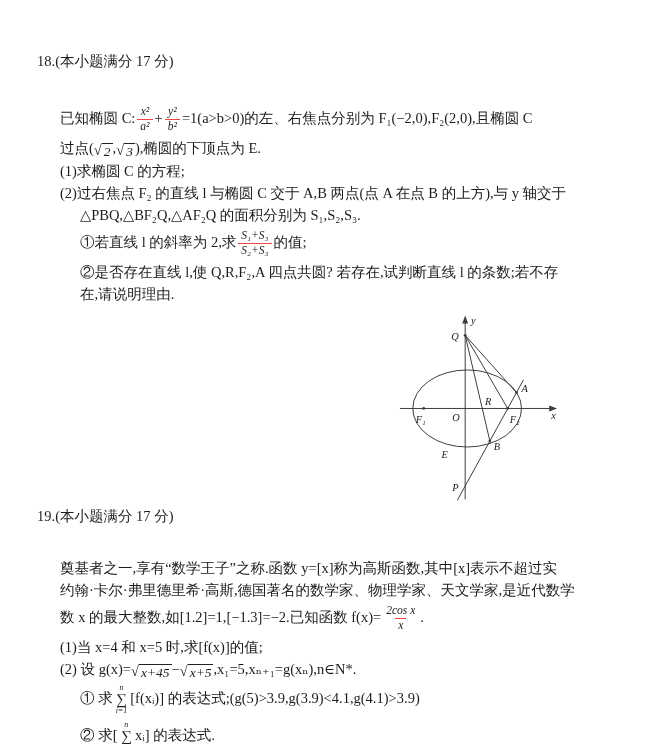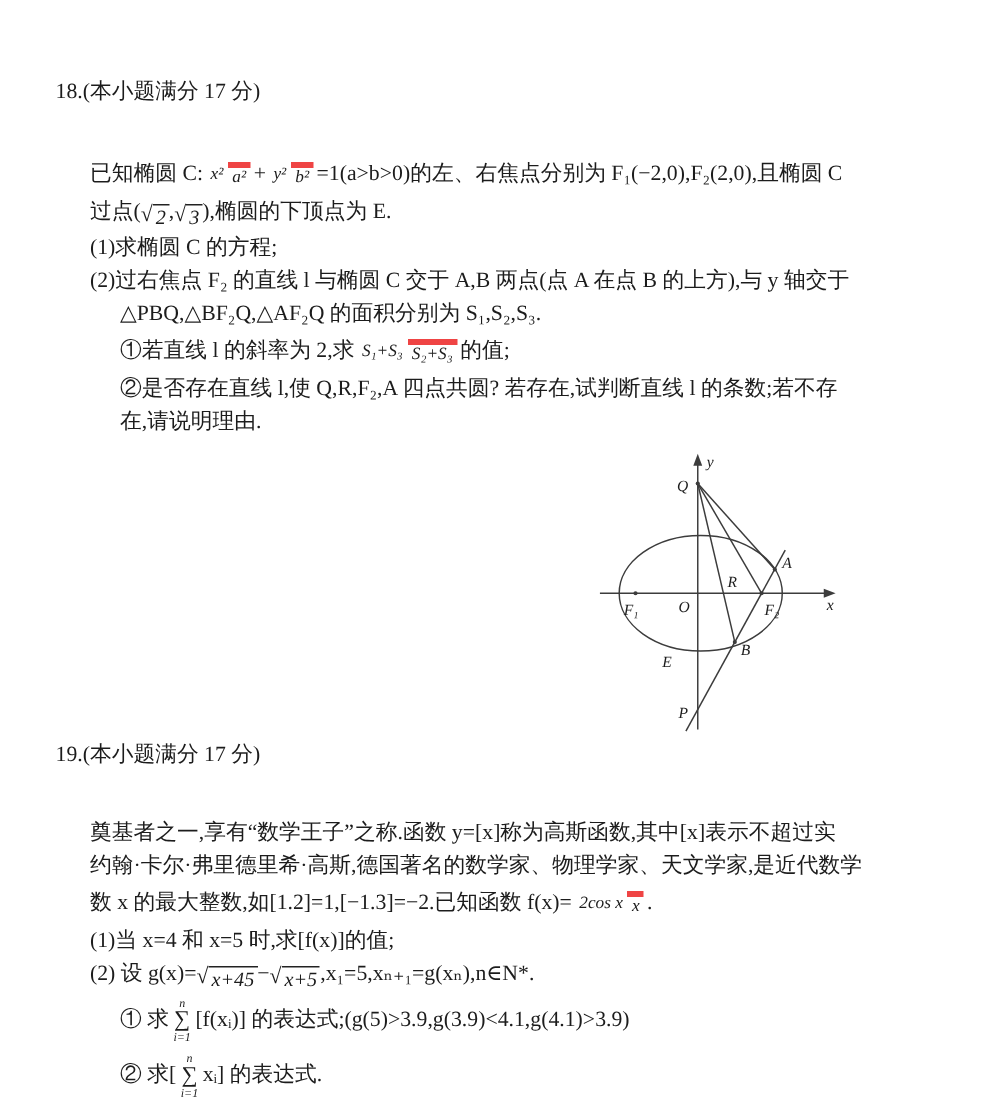--- a/index.html
+++ b/index.html
@@ -10,26 +10,26 @@
   }
   .page{position:relative;width:640px;height:744px;}
   .content{padding:50px 30px 0 37px;font-size:14.5px;}
   .prob{margin:0;}
   .phead{line-height:22px;white-space:nowrap;}
   .pbody{margin-left:23px;margin-top:30px;}
   .line{line-height:22px;white-space:nowrap;}
   .indent{margin-left:20px;}
   
   .frac{
-    display:inline-flex;flex-direction:row;align-items:center;
+    display:inline-flex;flex-direction:column;align-items:center;
     vertical-align:middle;font-size:11.5px;line-height:1.2;
     font-style:italic;margin:0 2px;
   }
   .frac .num{padding:0 3px;}
-  .frac .den{border-top:4px solid #ef4444;padding:0 3px;}
+  .frac .den{border-top:1px solid #ef4444;padding:0 3px;}
   .fline{padding:3px 0;}
   
   .sqrt{display:inline-flex;align-items:flex-start;font-style:italic;vertical-align:-2px;}
   .sqrt .rs{line-height:1.1;font-style:normal;}
   .sqrt .rb{border-top:1px solid #222;font-size:0.93em;padding:0 2px;line-height:1.25;}
   
   .sum{
     display:inline-flex;flex-direction:column;align-items:center;
     vertical-align:middle;line-height:1;margin:0 3px;
   }

